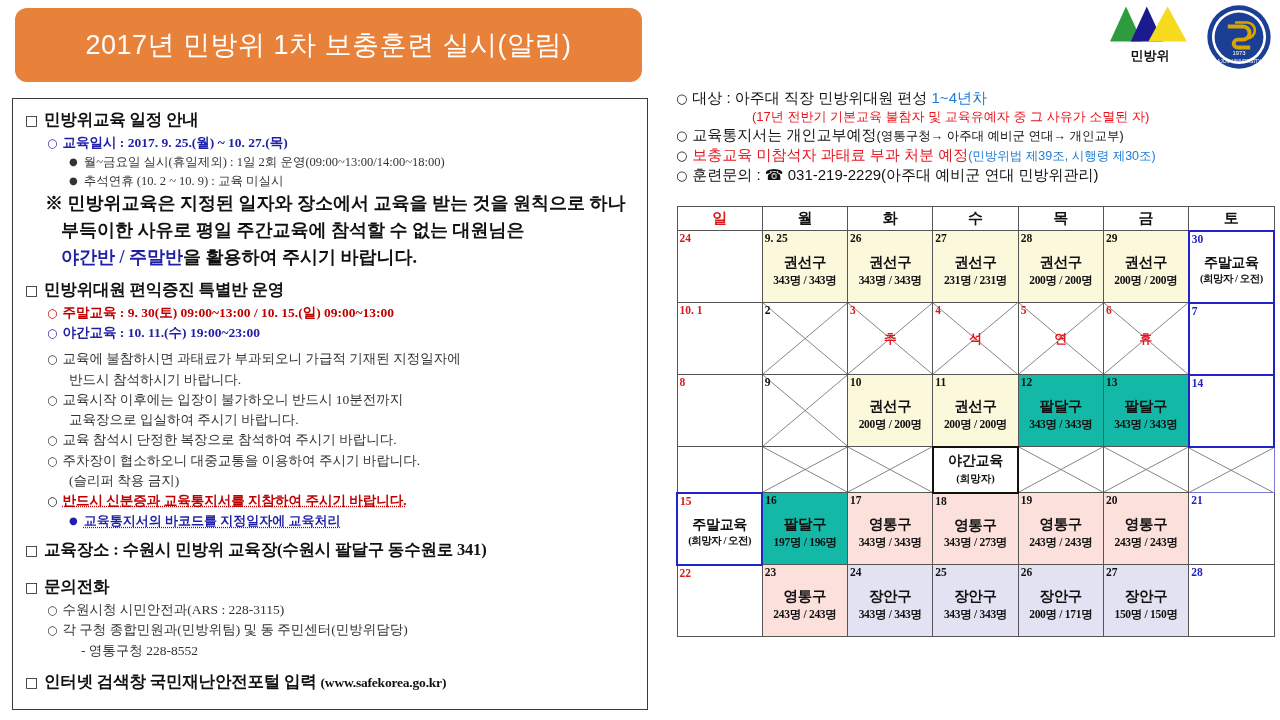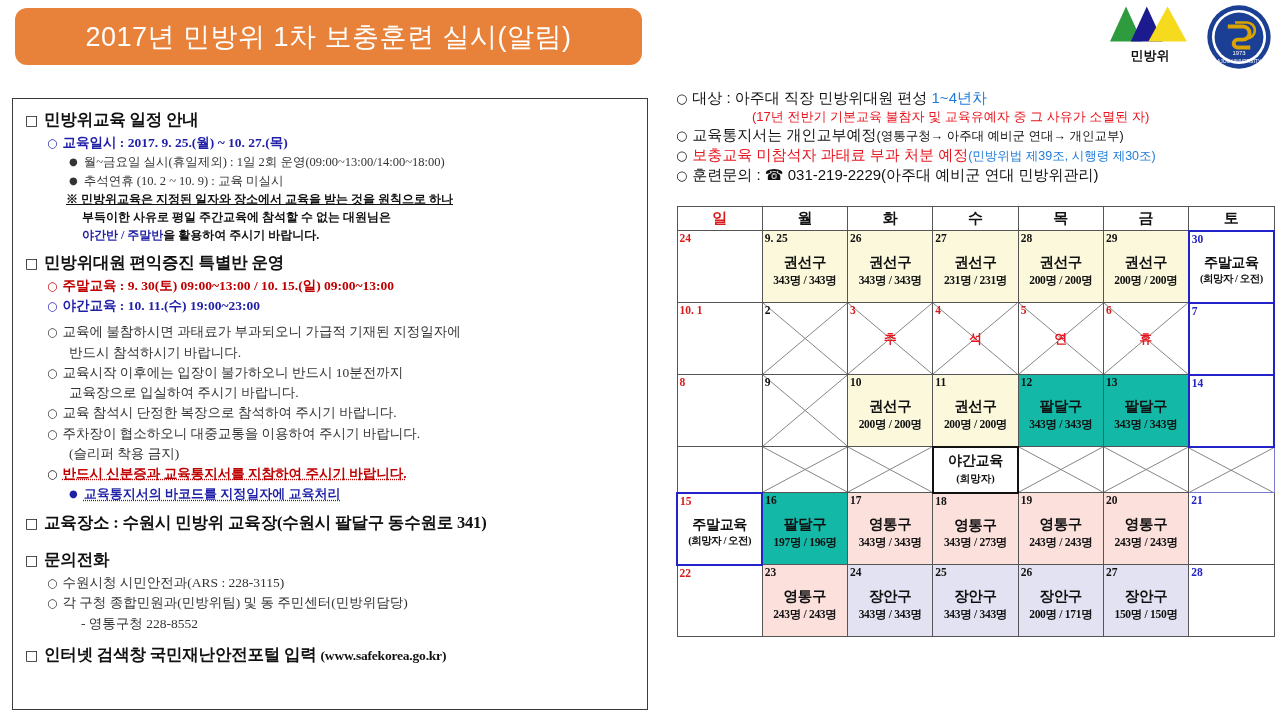--- a/index.html
+++ b/index.html
@@ -7,21 +7,21 @@
     width:1280px;height:720px;overflow:hidden;background:#ffffff;
     font-family:"Liberation Sans","DejaVu Sans",sans-serif;
     -webkit-font-smoothing:antialiased;
   }
   #page{position:relative;width:1280px;height:720px;}
 
   
   #left{position:absolute;left:0;top:0;width:668px;height:720px;}
 
   #title-banner{
-    position:absolute;left:15px;top:8px;width:627px;height:57px;
+    position:absolute;left:15px;top:8px;width:627px;height:74px;
     background:#E8823A;border-radius:12px;
     display:flex;align-items:center;justify-content:center;
   }
   #title-banner .t{
     color:#ffffff;font-size:27px;font-weight:400;letter-spacing:0.5px;
     font-family:"Liberation Sans","DejaVu Sans",sans-serif;
   }
 
   #left-box{
     position:absolute;left:12px;top:98px;width:636px;height:612px;
@@ -41,21 +41,21 @@
   .l2{font-size:13.5px;line-height:1.5;margin-left:22px;white-space:nowrap;color:#222;}
   .l2 .ci{font-family:"DejaVu Sans",sans-serif;font-size:12px;margin-right:5px;}
   .l2.red{color:#C00000;font-weight:bold;}
   .l2.navy{color:#1F1FA8;font-weight:bold;}
   .l2.plain{color:#333;font-weight:normal;}
 
   .l3{font-size:12.5px;line-height:1.5;margin-left:44px;white-space:nowrap;color:#333;}
   .l3 .dot{font-family:"DejaVu Sans",sans-serif;font-size:10px;margin-right:6px;vertical-align:1px;}
   .l3.bluebold{color:#1F1FA8;font-weight:bold;font-size:13px;}
 
-  .note{font-size:12px;font-weight:bold;line-height:1.5;margin-left:41px;white-space:nowrap;color:#111;text-decoration:underline;}
+  .note{font-size:18px;font-weight:bold;line-height:1.5;margin-left:20px;white-space:nowrap;color:#111;}
   .note .ind{display:inline-block;margin-left:16px;}
   .note .bl{color:#1F1FA8;}
 
   .cont{margin-left:44px;font-size:13.5px;line-height:1.5;color:#333;white-space:nowrap;}
   .u{text-decoration:underline;text-decoration-style:dotted;}
 
   
   #right{position:absolute;left:668px;top:0;width:612px;height:720px;}
 
   #logos{position:absolute;right:8px;top:2px;height:80px;display:flex;align-items:flex-start;gap:14px;}

